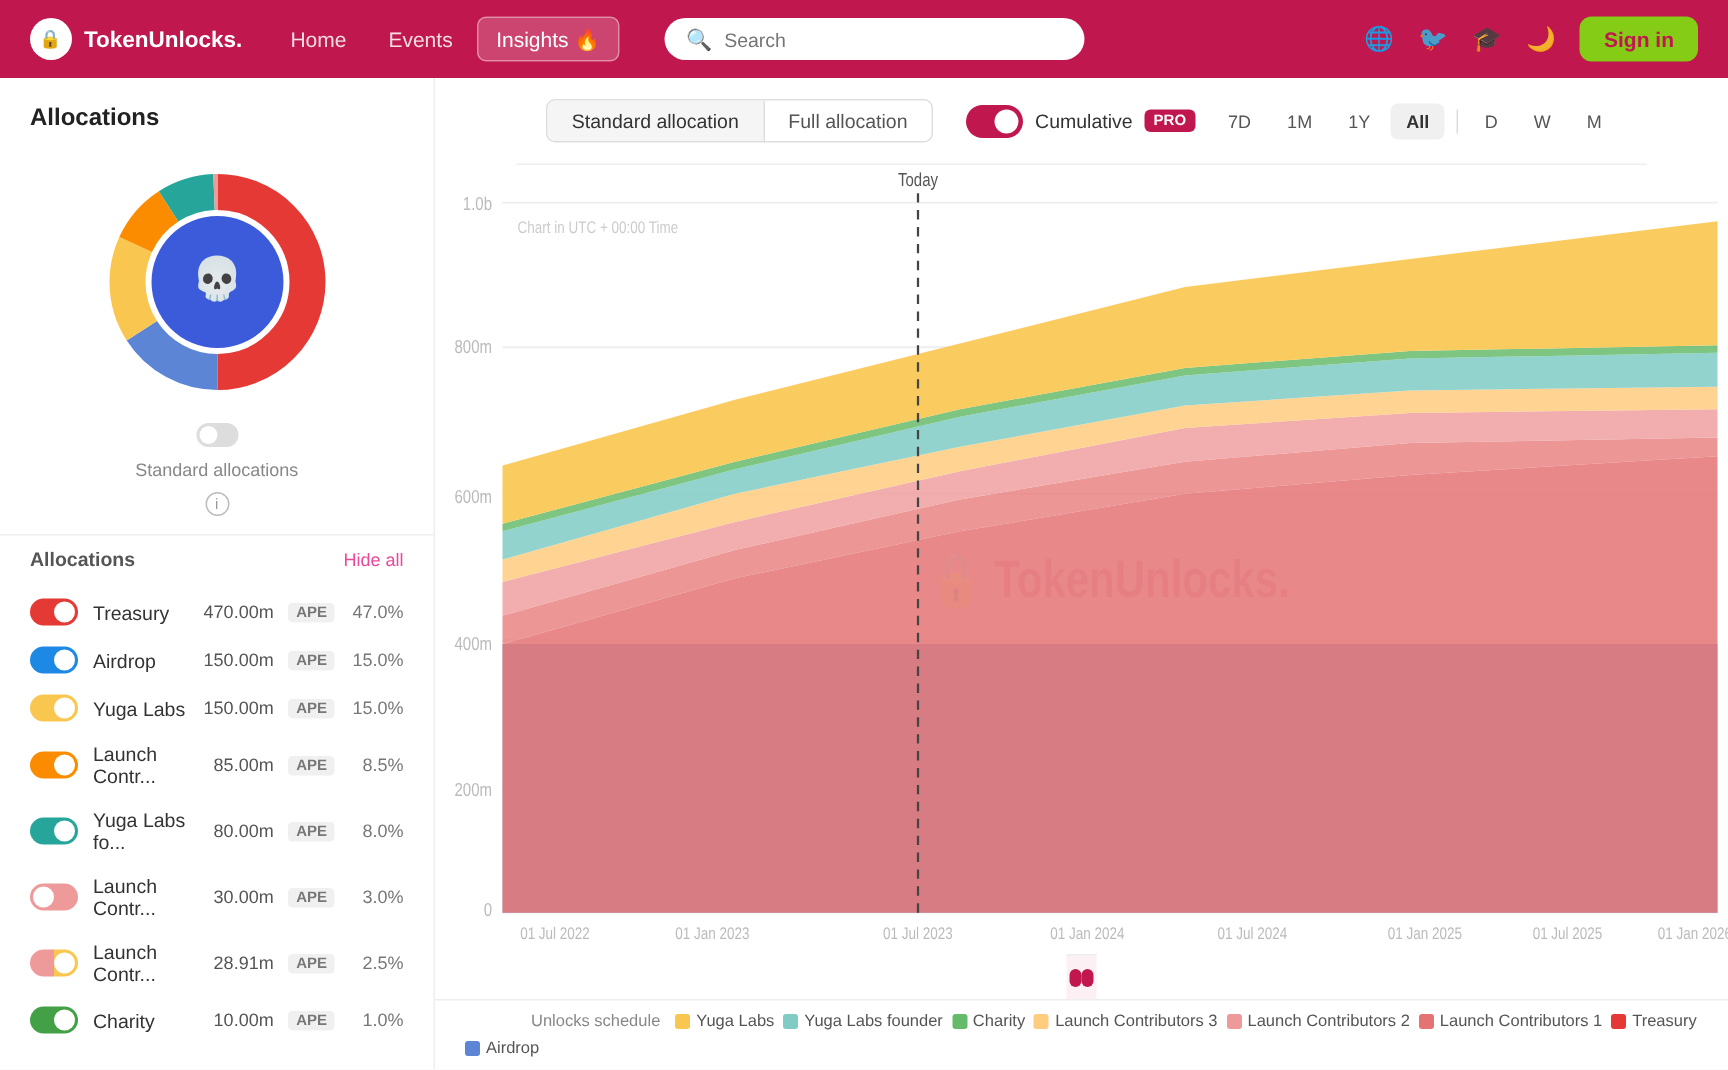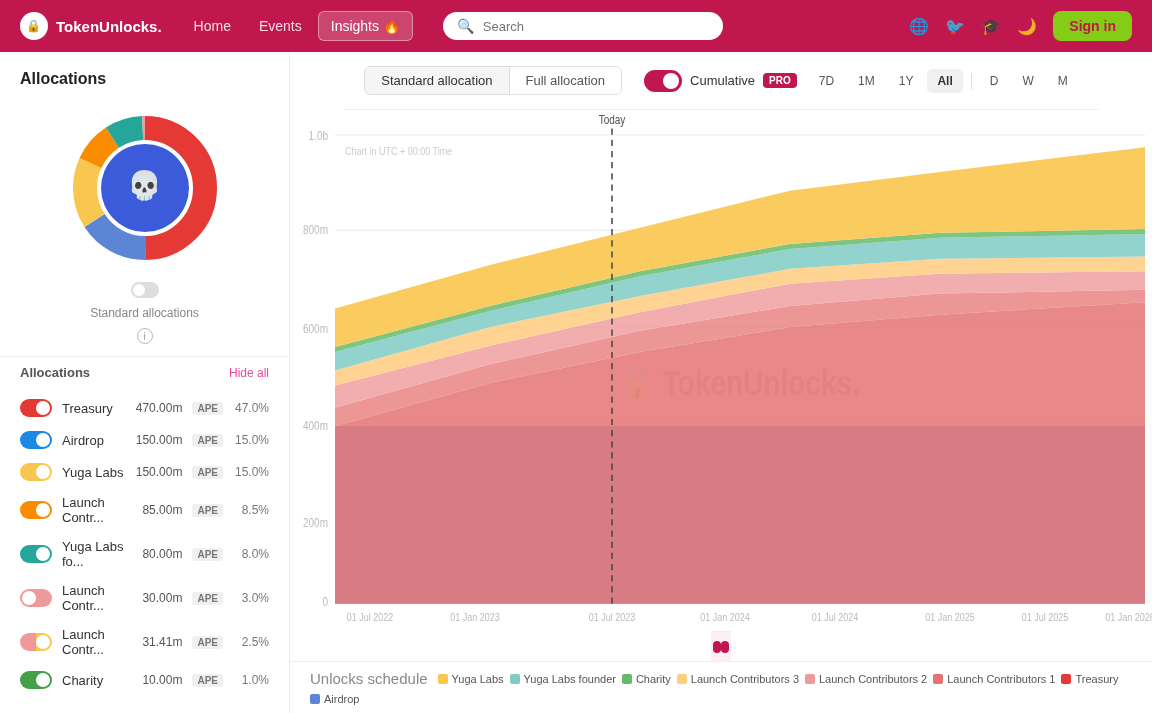--- a/index.html
+++ b/index.html
@@ -366,21 +366,21 @@
     
     .legend {
       display: flex;
       flex-wrap: wrap;
       align-items: center;
       padding: 8px 20px;
       gap: 6px;
       font-size: 11px;
       border-top: 1px solid #eee;
     }
-    .legend-label { color: #888; font-size: 15px; margin-right: 4px; }
+    .legend-label { color: #888; font-size: 11px; margin-right: 4px; margin-left: 44px; }
     .legend-item {
       display: flex;
       align-items: center;
       gap: 4px;
       color: #555;
     }
     .legend-dot {
       width: 10px;
       height: 10px;
       border-radius: 2px;
@@ -500,21 +500,21 @@
         <div class="alloc-toggle toggle-salmon left"></div>
         <span class="alloc-name">Launch Contr...</span>
         <span class="alloc-amount">30.00m</span>
         <span class="alloc-token">APE</span>
         <span class="alloc-pct">3.0%</span>
       </div>
 
       <div class="alloc-item">
         <div class="alloc-toggle toggle-mixed"></div>
         <span class="alloc-name">Launch Contr...</span>
-        <span class="alloc-amount">31.41m</span>
+        <span class="alloc-amount">28.91m</span>
         <span class="alloc-token">APE</span>
         <span class="alloc-pct">2.5%</span>
       </div>
 
       <div class="alloc-item">
         <div class="alloc-toggle toggle-green"></div>
         <span class="alloc-name">Charity</span>
         <span class="alloc-amount">10.00m</span>
         <span class="alloc-token">APE</span>
         <span class="alloc-pct">1.0%</span>

